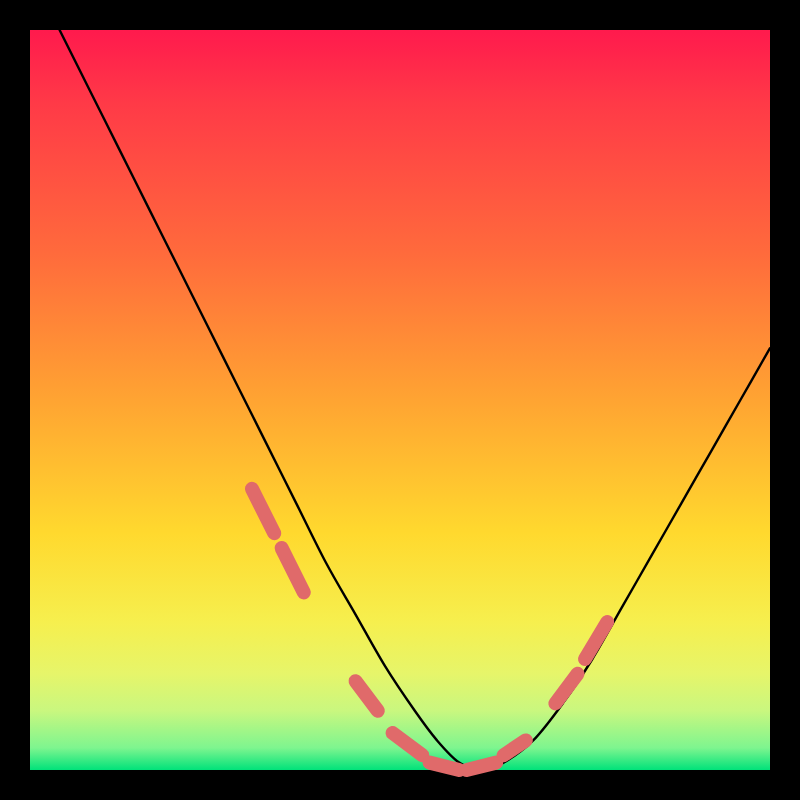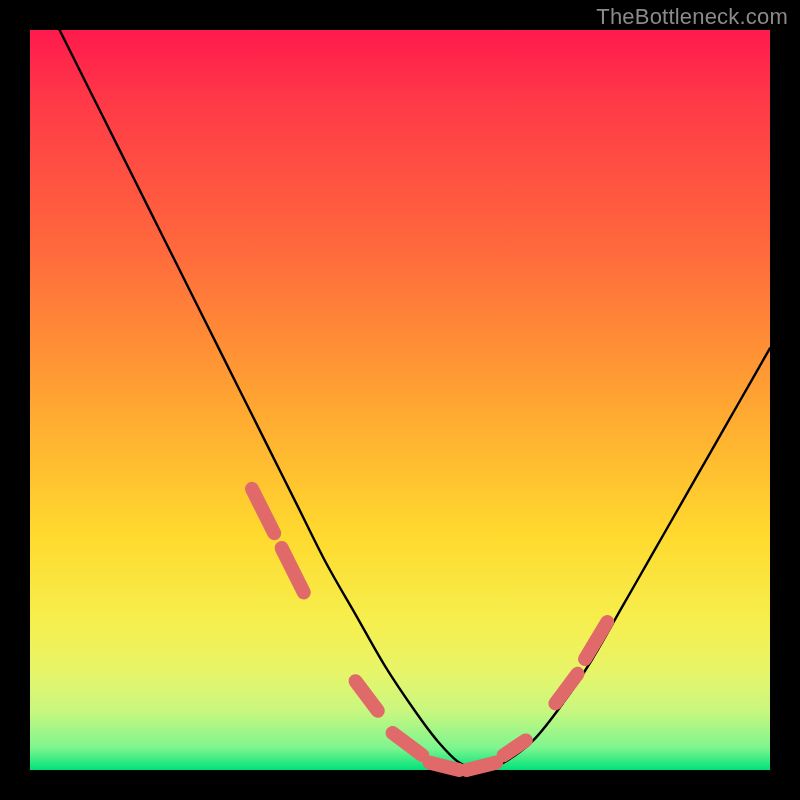--- a/index.html
+++ b/index.html
@@ -55,21 +55,20 @@
     top: 0;
     width: 740px;
     height: 740px;
     overflow: visible;
   }
 </style>
 </head>
 <body>
 
 <div class="frame">
-  <div class="watermark">TheBottleneck.com</div>
 
   <div class="plot">
     <svg class="curve-layer" viewBox="0 0 740 740" preserveAspectRatio="none">
       <path id="main-curve" fill="none" stroke="#000000" stroke-width="2.4" stroke-linecap="round" d="M 29.60 0.00 C 34.53 9.87, 49.33 39.47, 59.20 59.20 C 69.07 78.93, 78.93 98.67, 88.80 118.40 C 98.67 138.13, 108.53 157.87, 118.40 177.60 C 128.27 197.33, 138.13 217.07, 148.00 236.80 C 157.87 256.53, 167.73 276.27, 177.60 296.00 C 187.47 315.73, 197.33 335.47, 207.20 355.20 C 217.07 374.93, 226.93 394.67, 236.80 414.40 C 246.67 434.13, 256.53 453.87, 266.40 473.60 C 276.27 493.33, 286.13 514.30, 296.00 532.80 C 305.87 551.30, 315.73 567.33, 325.60 584.60 C 335.47 601.87, 345.33 620.37, 355.20 636.40 C 365.07 652.43, 376.17 668.47, 384.80 680.80 C 393.43 693.13, 399.60 701.77, 407.00 710.40 C 414.40 719.03, 421.80 727.67, 429.20 732.60 C 436.60 737.53, 444.00 740.00, 451.40 740.00 C 458.80 740.00, 464.97 737.53, 473.60 732.60 C 482.23 727.67, 493.33 720.27, 503.20 710.40 C 513.07 700.53, 522.93 686.97, 532.80 673.40 C 542.67 659.83, 552.53 645.03, 562.40 629.00 C 572.27 612.97, 582.13 594.47, 592.00 577.20 C 601.87 559.93, 611.73 542.67, 621.60 525.40 C 631.47 508.13, 641.33 490.87, 651.20 473.60 C 661.07 456.33, 670.93 439.07, 680.80 421.80 C 690.67 404.53, 700.53 387.27, 710.40 370.00 C 720.27 352.73, 735.07 326.83, 740.00 318.20"></path>
       <g id="highlight-group">
           <line x1="222.00" y1="458.80" x2="244.20" y2="503.20" stroke="#e06a6a" stroke-width="14" stroke-linecap="round"></line>
           <line x1="251.60" y1="518.00" x2="273.80" y2="562.40" stroke="#e06a6a" stroke-width="14" stroke-linecap="round"></line>
           <line x1="325.60" y1="651.20" x2="347.80" y2="680.80" stroke="#e06a6a" stroke-width="14" stroke-linecap="round"></line>
           <line x1="362.60" y1="703.00" x2="392.20" y2="725.20" stroke="#e06a6a" stroke-width="14" stroke-linecap="round"></line>
           <line x1="399.60" y1="732.60" x2="429.20" y2="740.00" stroke="#e06a6a" stroke-width="14" stroke-linecap="round"></line>

